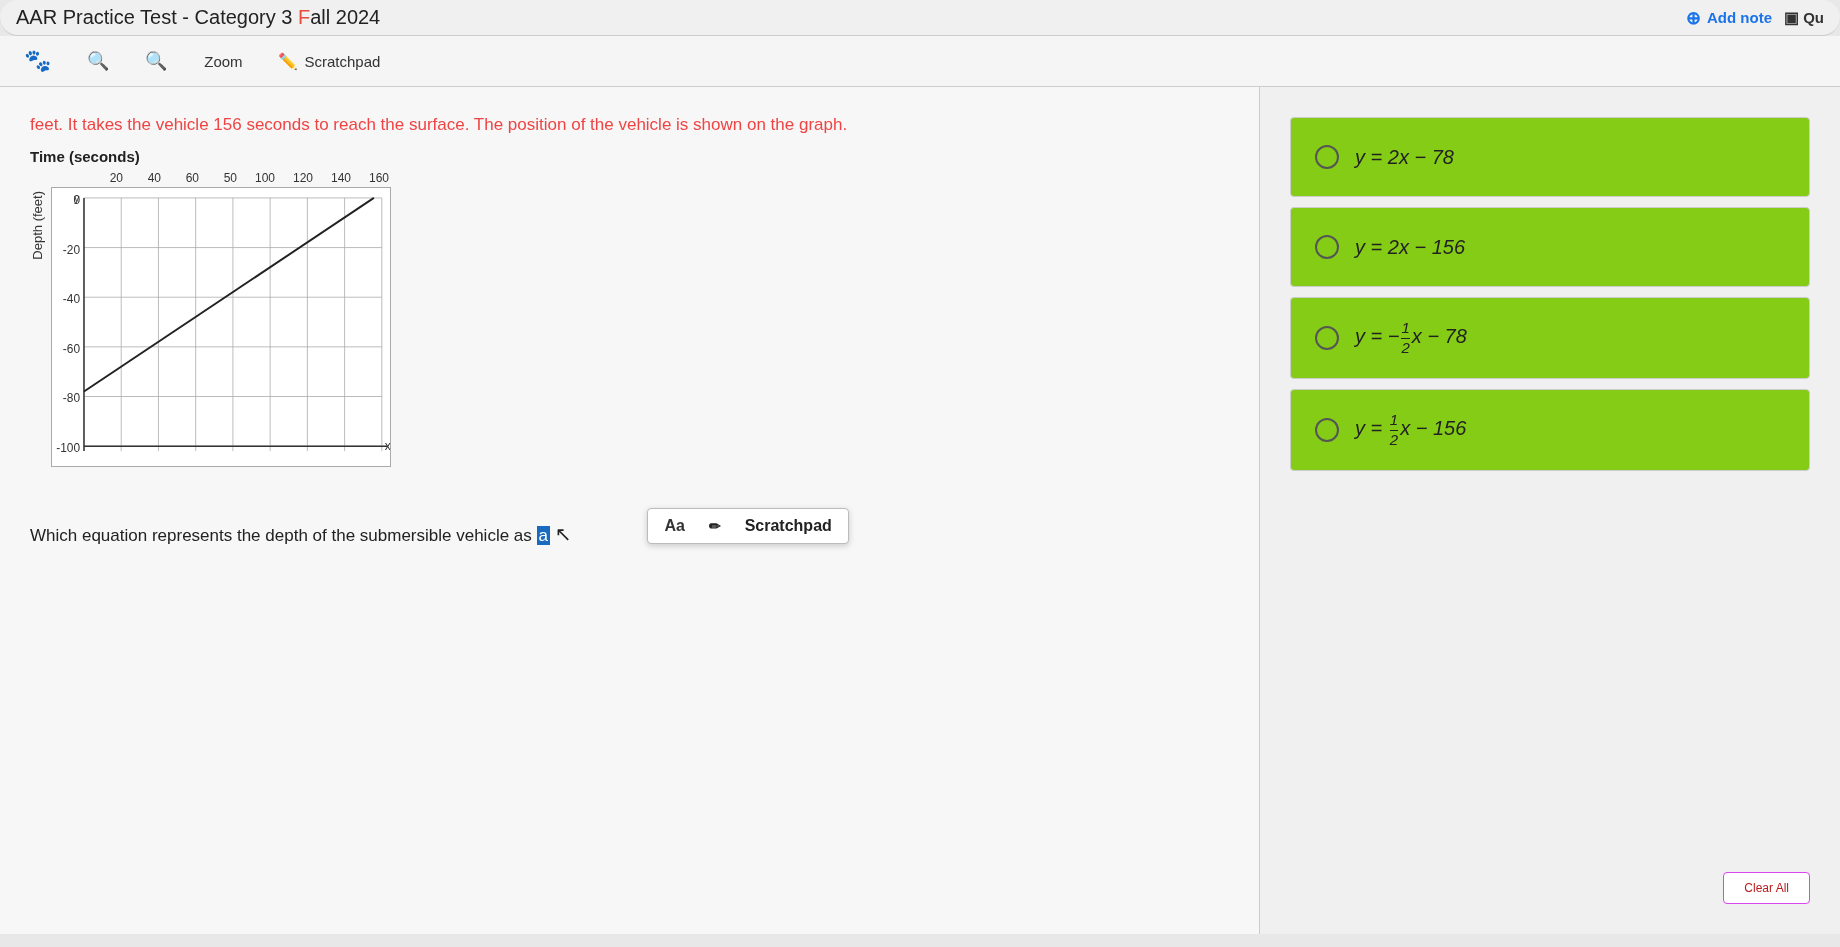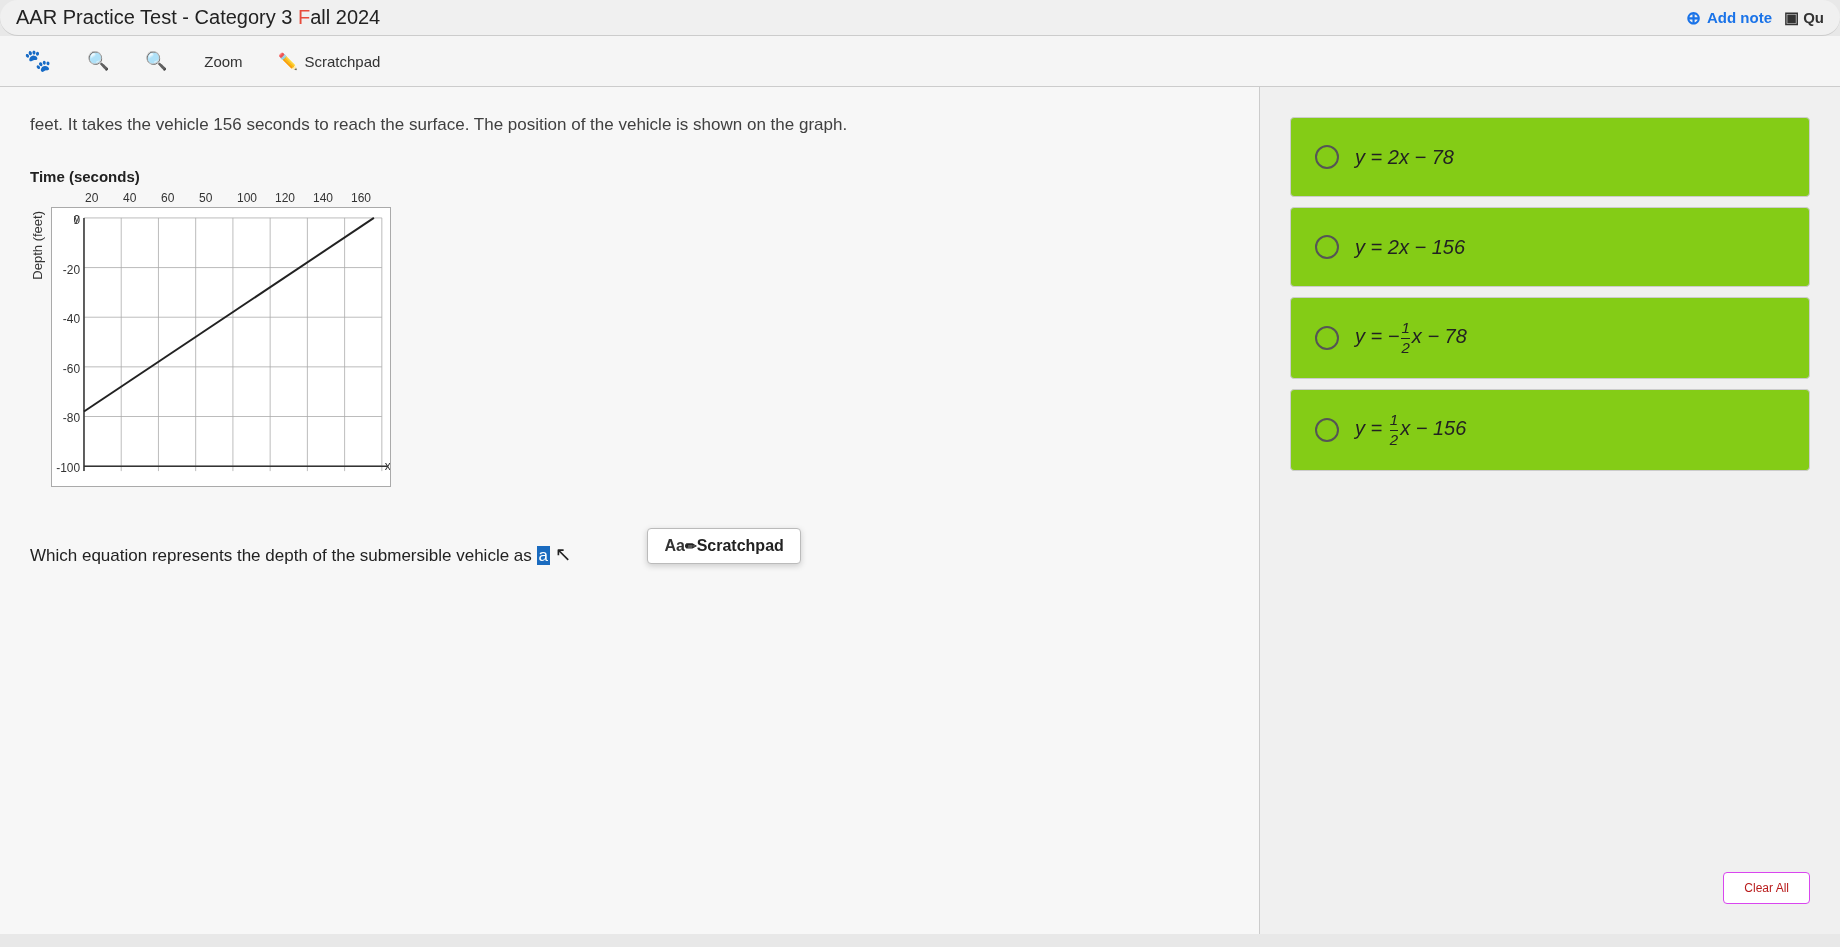--- a/index.html
+++ b/index.html
@@ -96,23 +96,22 @@
     .left-panel {
       flex: 1;
       background: #f7f7f7;
       padding: 24px 30px;
       overflow-y: auto;
       border-right: 1px solid #ccc;
     }
 
     .question-text {
       font-size: 17px;
-      color: #404040;
+      color: #ef4444;
       line-height: 1.6;
-      margin-bottom: 20px;
     }
 
     
     .graph-container {
       margin: 10px 0 20px 0;
       display: inline-block;
     }
     .graph-title {
       font-size: 15px;
       font-weight: bold;
@@ -137,21 +136,21 @@
     }
     .x-axis-labels {
       display: flex;
       margin-left: 34px;
       margin-bottom: 2px;
     }
     .x-axis-labels span {
       font-size: 12px;
       color: #333;
       width: 38px;
-      text-align: left;
+      text-align: right;
     }
     .graph-svg-area {
       position: relative;
     }
 
     svg.graph {
       background: white;
       border: 1px solid #aaa;
     }
 
@@ -166,21 +165,21 @@
     .highlighted-word {
       background: #1a6bbf;
       color: white;
       padding: 0 2px;
     }
 
     
     .highlight-tooltip {
       display: inline-flex;
       align-items: center;
-      gap: 0;
+      gap: 24px;
       background: white;
       border: 1px solid #bbb;
       border-radius: 4px;
       padding: 8px 16px;
       font-size: 16px;
       font-weight: bold;
       color: #222;
       box-shadow: 0 2px 6px rgba(0,0,0,0.18);
       margin-left: 60px;
       vertical-align: middle;

